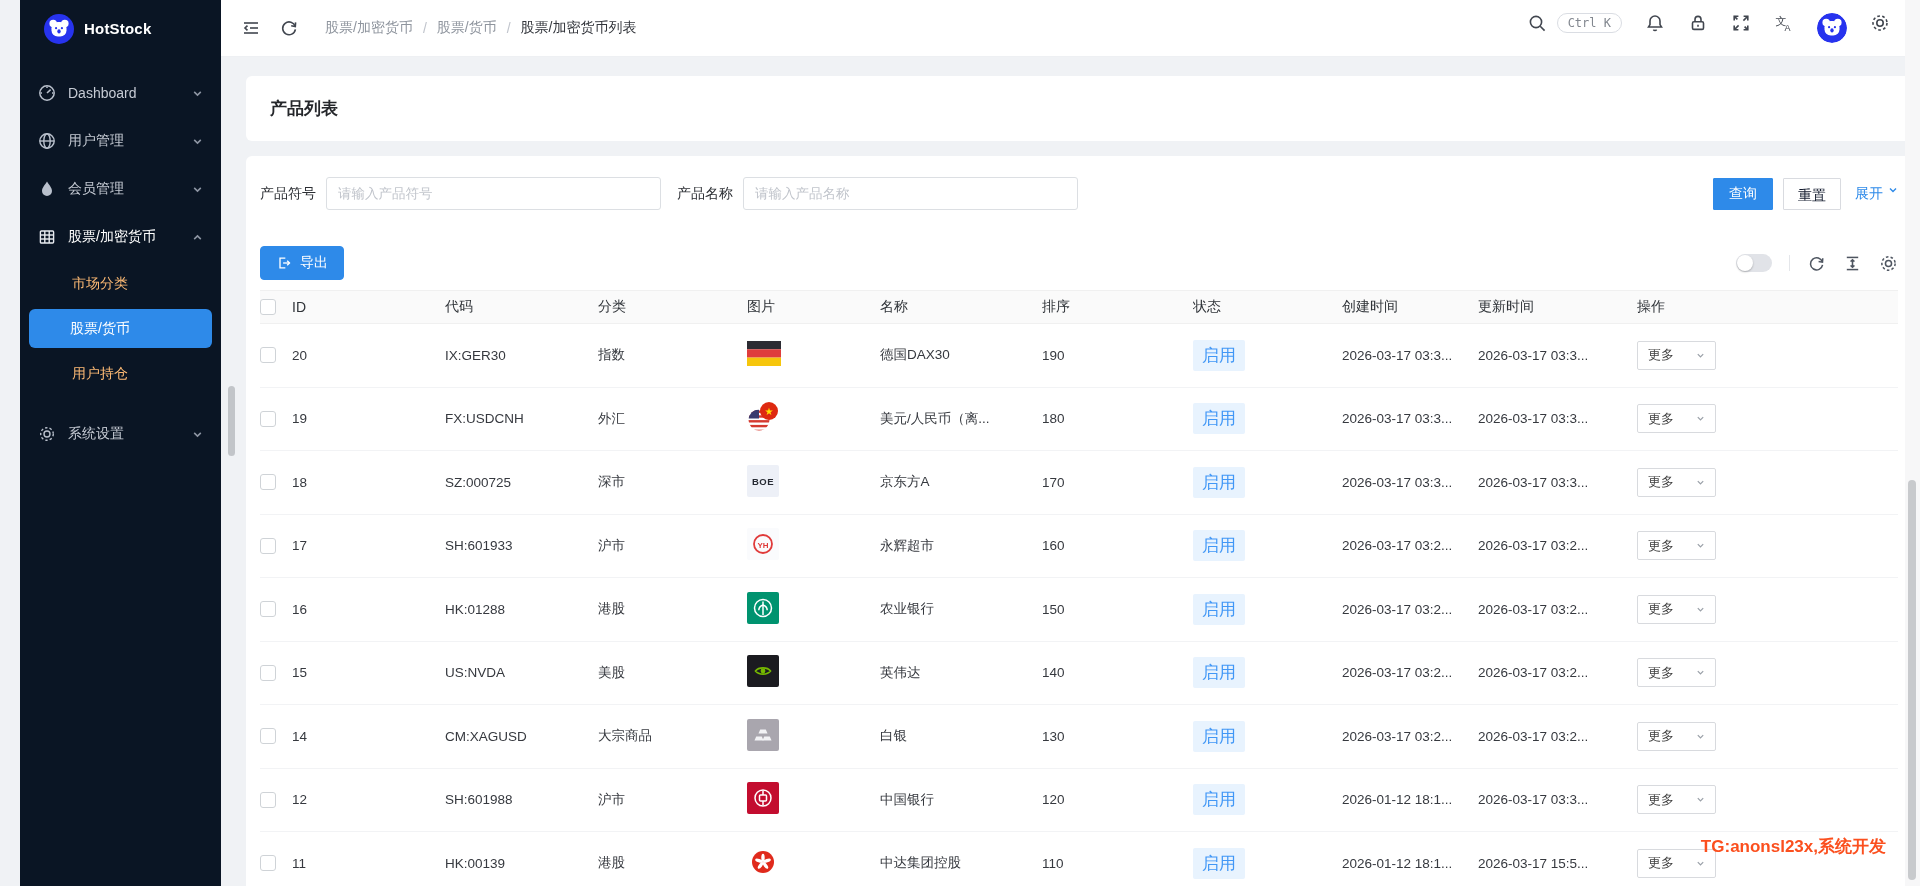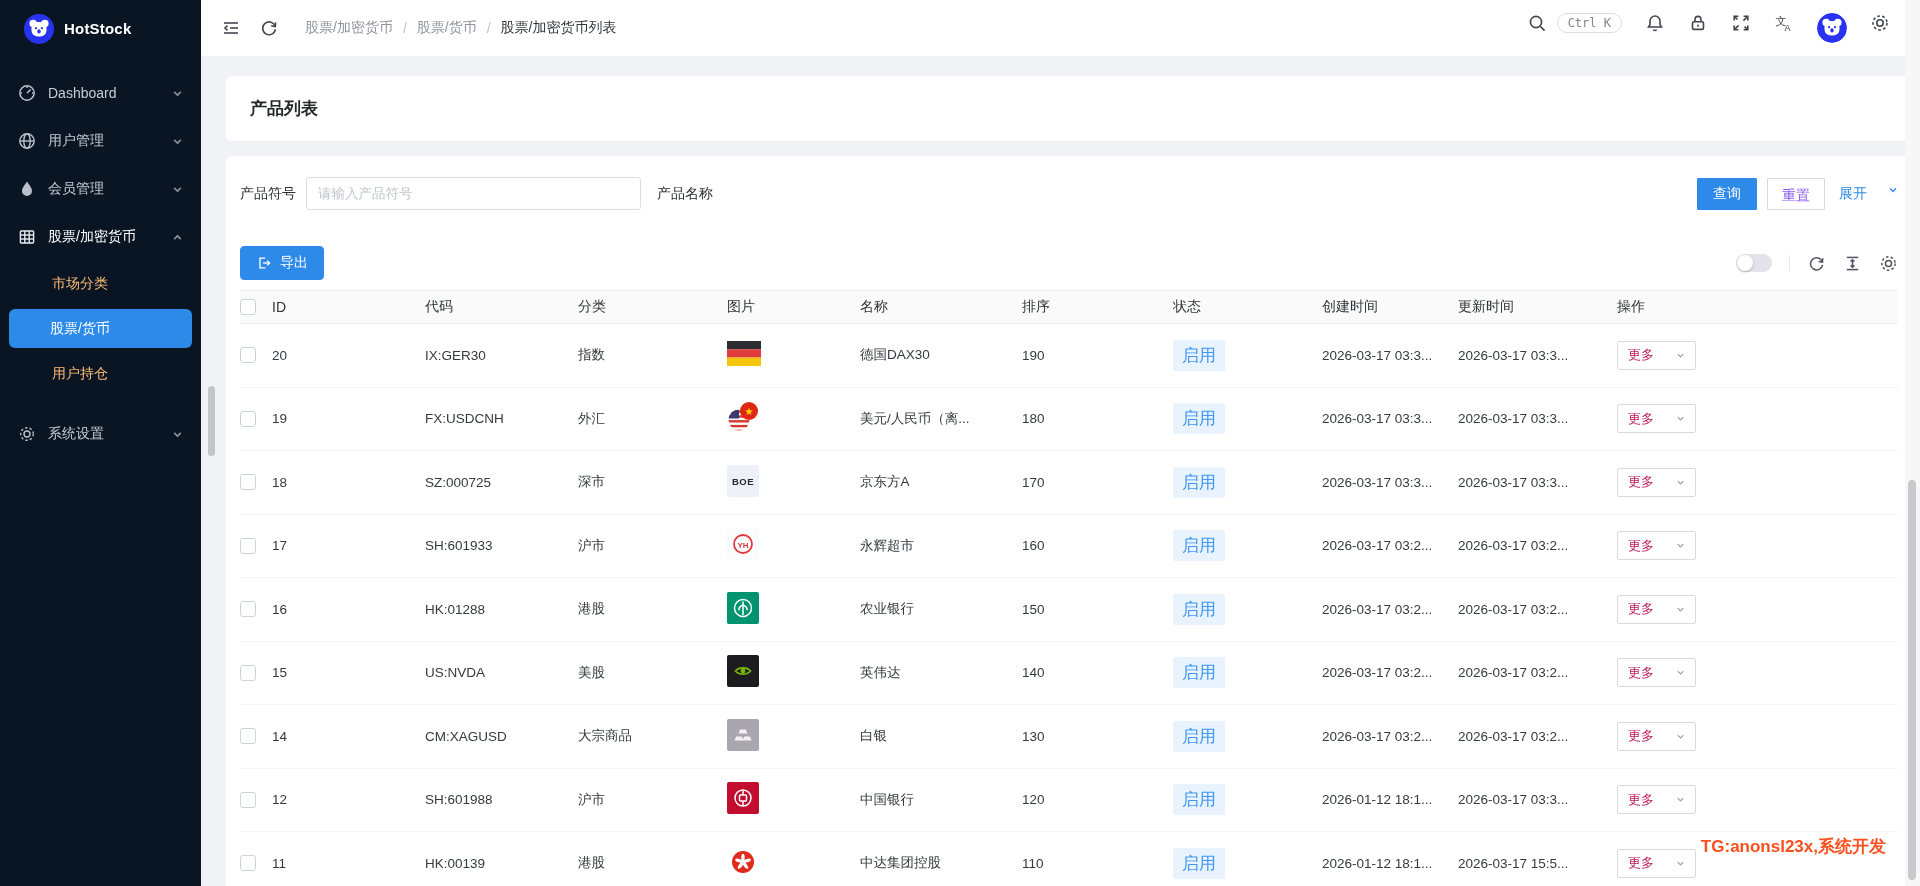--- a/index.html
+++ b/index.html
@@ -1,20 +1,20 @@
 <!DOCTYPE html>
 <html style="--primary: #2e8ae9; --sidebar-bg: #0a1524; --status-bg: #e8f3fe; --status-text: #4197f6; --watermark: #fb4f1e;"><head>
 <meta charset="utf-8">
 <style>
   * { margin:0; padding:0; box-sizing:border-box; }
   html,body { width:1920px; height:886px; overflow:hidden; font-family:"Liberation Sans","DejaVu Sans",sans-serif; background:#f0f2f5; }
   body { display:flex; position:relative; }
 
   
-  .sidebar { width:201px; height:886px; background:var(--sidebar-bg,#0a1524); flex:0 0 auto; color:#c6cbd4; }
+  .sidebar { width:201px; height:886px; background:var(--sidebar-bg,#0a1524); flex:0 0 auto; color:#c6cbd4;margin-left:20px; }
   .logo { height:57px; display:flex; align-items:center; gap:10px; padding-left:24px; }
   .logo-name { color:#fff; font-size:15px; font-weight:700; letter-spacing:.2px; }
   .nav { padding-top:12px; }
   .nav-item { height:48px; display:flex; align-items:center; gap:12px; padding:0 18px; font-size:14px; color:#c6cbd4; cursor:pointer; }
   .nav-item .lbl { flex:1; }
   .nav-item.expanded { color:#ffffff; }
   .nav-icon { width:18px; height:18px; display:inline-flex; }
   .chev { width:11px; height:11px; display:inline-flex; color:#8d95a3; }
   .sub-item { height:45px; display:flex; align-items:center; padding-left:52px; font-size:14px; color:#fdba74; cursor:pointer; }
   .sub-item.active { background:var(--primary,#2e8ae9); color:#fff; border-radius:6px; margin:0 9px; padding-left:41px; height:39px; margin-top:3px; margin-bottom:3px; }
@@ -41,41 +41,41 @@
 
   
   .filter-row { display:flex; align-items:center; padding-top:21px; }
   .f-group { display:flex; align-items:center; margin-right:16px; }
   .f-label { font-size:14px; color:#2b2e33; margin-right:10px; white-space:nowrap; }
   .f-input { width:335px; height:33px; border:1px solid #dcdfe3; border-radius:3px; padding:0 11px; font-size:13.5px; color:#333; outline:none; font-family:inherit; }
   .f-input::placeholder { color:#c0c4cb; }
   .filter-actions { margin-left:auto; display:flex; align-items:center; gap:10px; }
   .btn { height:32px; border-radius:1px; font-size:14px; cursor:pointer; font-family:inherit; }
   .btn-primary { background:var(--primary,#2e8ae9); border:1px solid var(--primary,#2e8ae9); color:#fff; padding:0 15px; }
-  .btn-plain { background:#fff; border:1px solid #d9dbe0; color:#8b5cf6; padding:8px 14px; }
-  .link-expand { color:var(--primary,#2e8ae9); font-size:14px; display:inline-flex; align-items:flex-start; gap:21px; cursor:pointer; margin-left:4px; }
+  .btn-plain { background:#fff; border:1px solid #d9dbe0; color:#0f172a; padding:8px 14px; }
+  .link-expand { color:var(--primary,#2e8ae9); font-size:14px; display:inline-flex; align-items:flex-start; gap:5px; cursor:pointer; margin-left:4px; }
 
   
   .toolbar-row { display:flex; align-items:center; margin-top:36px; }
   .btn-export { height:34px; border-radius:4px; background:var(--primary,#2e8ae9); border:1px solid var(--primary,#2e8ae9); color:#fff; font-size:14px; display:inline-flex; align-items:center; gap:8px; padding:0 15px; cursor:pointer; font-family:inherit; }
   .table-controls { margin-left:auto; display:flex; align-items:center; gap:17px; color:#4e5560; }
   .toggle { width:36px; height:18px; border-radius:9px; background:#e1e3e8; position:relative; cursor:pointer; }
   .toggle-knob { width:16px; height:16px; border-radius:50%; background:#fff; position:absolute; top:1px; left:1px; box-shadow:0 1px 2px rgba(0,0,0,.25); }
   .ctrl-divider { width:1px; height:16px; background:#e4e6ea; }
   .ctrl-icon { width:19px; height:19px; display:inline-flex; color:#4e5560; cursor:pointer; }
 
   
   .table { margin-top:10px; --cols:32px 153px 153px 149px 133px 162px 151px 149px 136px 159px 1fr; }
   .thead { display:grid; grid-template-columns:var(--cols); height:34px; align-items:center; background:#fafafa; border-top:1px solid #f0f0f0; border-bottom:1px solid #f0f0f0; font-size:14px; color:#2f3338; }
   .trow { display:grid; grid-template-columns:var(--cols); height:63.5px; align-items:center; border-bottom:1px solid #f2f3f5; font-size:13.5px; color:#36393f; background:#fff; }
   .cell { padding-right:8px; overflow:hidden; white-space:nowrap; text-overflow:ellipsis; }
   .checkbox { width:16px; height:16px; border:1px solid #cfd3d7; border-radius:3px; background:#fff; display:inline-block; cursor:pointer; }
   .c-check { display:flex; align-items:center; }
   .badge { display:inline-block; background:var(--status-bg,#e8f3fe); color:var(--status-text,#4197f6); font-size:17px; padding:4px 9px; border-radius:2px; }
-  .more-btn { display:inline-flex; align-items:center; gap:22px; height:29px; padding:0 10px; background:#fff; border:1px solid #d8dade; border-radius:2px; font-size:13px; color:#be185d; cursor:pointer; font-family:inherit; }
+  .more-btn { display:inline-flex; align-items:center; gap:22px; height:29px; padding:0 10px; background:#fff; border:1px solid #d8dade; border-radius:2px; font-size:13px; color:#404040; cursor:pointer; font-family:inherit; }
   .more-btn .chev { color:#9aa0a8; width:9px; height:9px; }
   .row-icon { display:inline-flex; }
 
   
   .win-scrollbar { position:absolute; right:0; top:0; width:15px; height:886px; background:#f7f7f8; z-index:40; }
   .win-thumb { position:absolute; left:3px; top:480px; width:8px; height:400px; background:#c8cacd; border-radius:4px; }
   .inner-thumb { position:absolute; left:7px; top:386px; width:7px; height:70px; background:#c2c5c9; border-radius:4px; z-index:30; }
   .watermark { position:absolute; right:34px; top:835px; font-size:17px; font-weight:700; color:var(--watermark,#fb4f1e); z-index:50; pointer-events:none; }
 
   svg { display:block; }
@@ -274,20 +274,21 @@
 
     <section class="card table-card">
 
       <div class="filter-row">
         <div class="f-group">
           <span class="f-label">产品符号</span>
           <input class="f-input" placeholder="请输入产品符号" style="">
         </div>
         <div class="f-group">
           <span class="f-label">产品名称</span>
+          <input class="f-input" placeholder="请输入产品名称" style="">
         </div>
         <div class="filter-actions">
           <button class="btn btn-primary">查询</button>
           <button class="btn btn-plain">重置</button>
           <span class="link-expand">
             <span>展开</span>
             <svg width="10" height="10" viewBox="0 0 10 10" fill="none" stroke="currentColor" stroke-width="1.4">
                 <polyline points="2,3.5 5,6.5 8,3.5"></polyline>
               </svg>
           </span>

